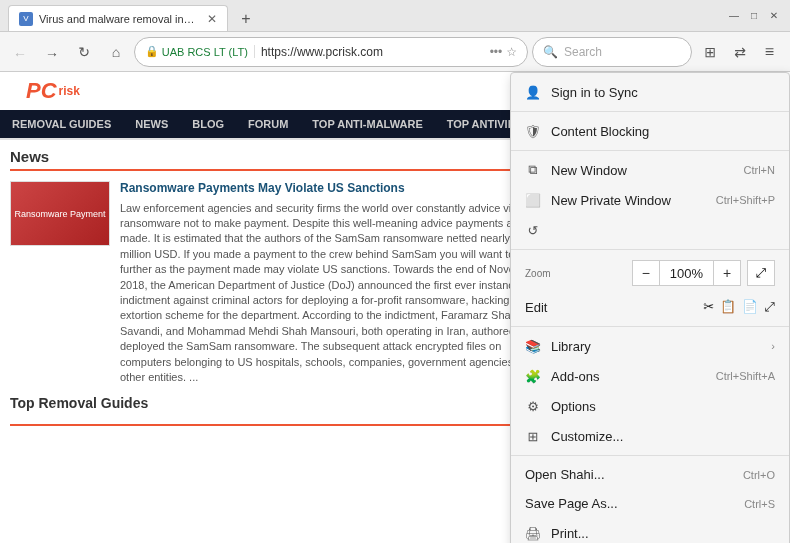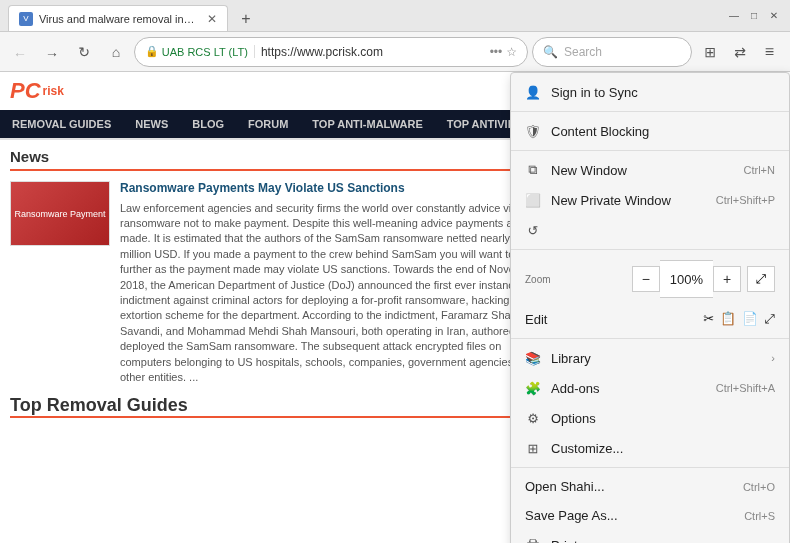--- a/index.html
+++ b/index.html
@@ -194,21 +194,21 @@
     }
 
     
     .site-header {
       background: #fff;
       border-bottom: 2px solid #e0e0e0;
     }
     .site-brand-bar {
       display: flex;
       align-items: center;
-      padding: 6px 10px;
+      padding: 6px 26px;
       gap: 20px;
     }
     .site-logo {
       display: flex;
       align-items: center;
       gap: 2px;
     }
     .logo-pc {
       font-size: 22px;
       font-weight: bold;
@@ -287,25 +287,25 @@
       font-size: 11px;
       color: #555;
       line-height: 1.4;
     }
     .article-text {
       font-size: 11px;
       color: #333;
       line-height: 1.5;
     }
     .bottom-section {
-      font-size: 18px;
+      font-size: 14px;
       font-weight: bold;
       color: #333;
       border-bottom: 2px solid #e53;
-      padding-bottom: 0;
+      padding-bottom: 13px;
       margin-top: 8px;
     }
     .sidebar-search {
       height: 28px;
       border: 1px solid #bbb;
       border-radius: 3px;
       background: #fff;
       display: flex;
       align-items: center;
       padding: 0 8px;
@@ -391,21 +391,21 @@
       font-size: 14px;
       cursor: pointer;
       color: #333;
     }
     .zoom-value {
       padding: 12px 10px;
       font-size: 13px;
       color: #222;
       border-top: 1px solid #ccc;
       border-bottom: 1px solid #ccc;
-      height: 38px;
+      height: 26px;
       display: flex;
       align-items: center;
       background: #fff;
     }
     .zoom-expand {
       width: 28px;
       height: 26px;
       border: 1px solid #ccc;
       background: #fff;
       display: flex;

